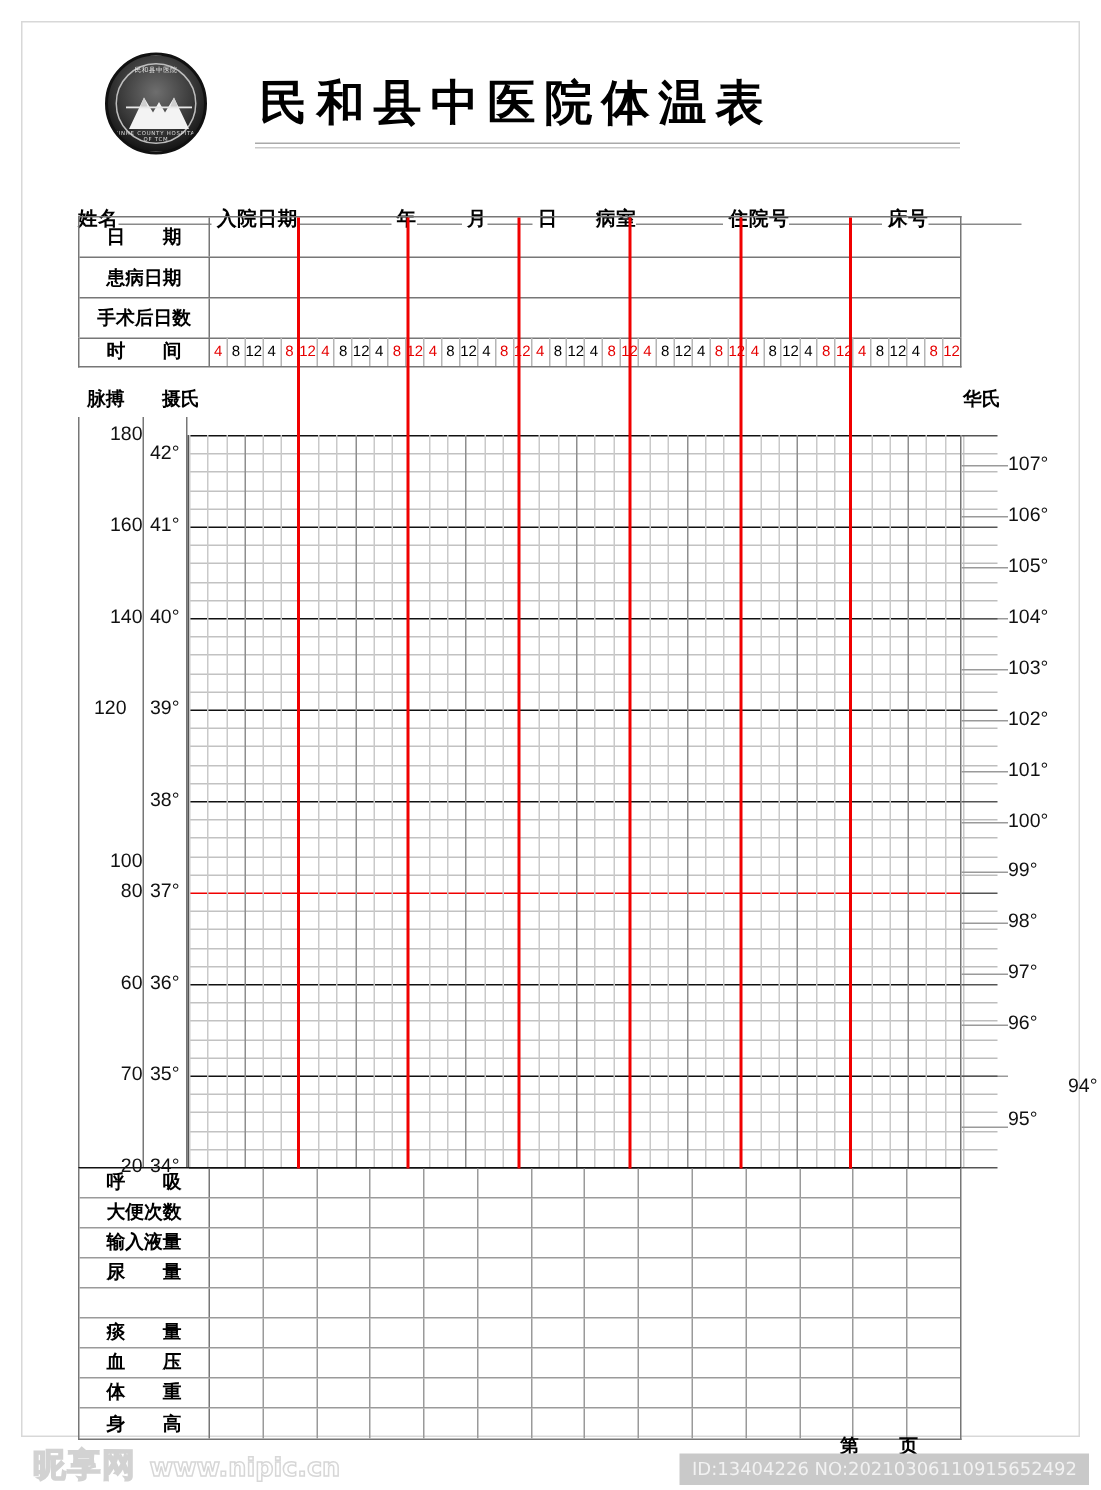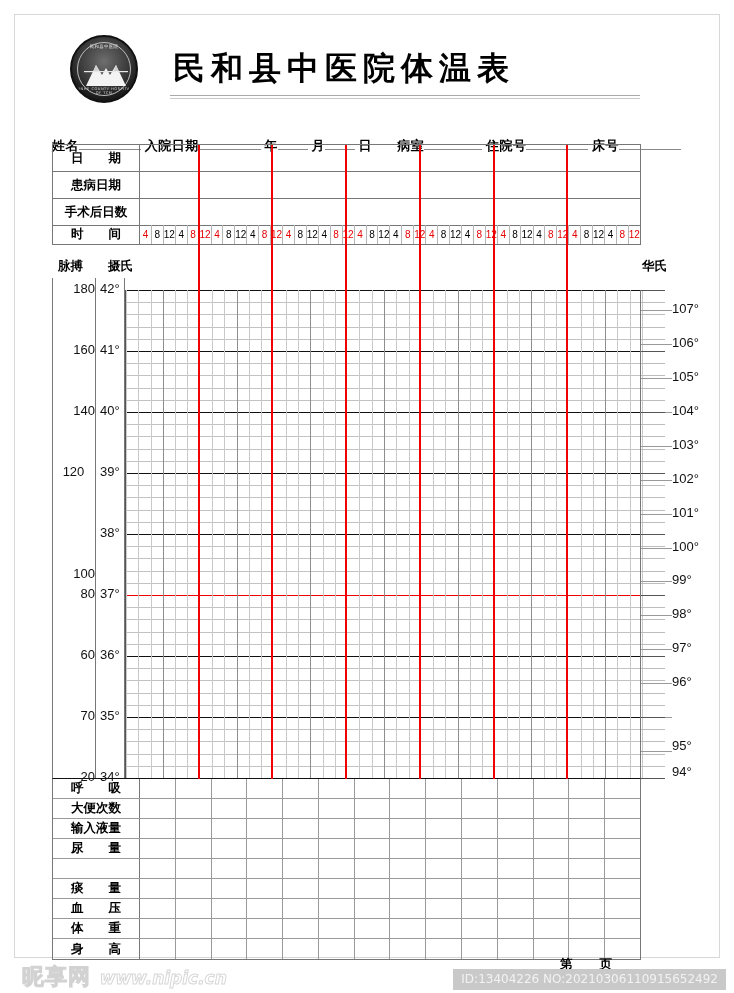--- a/index.html
+++ b/index.html
@@ -309,21 +309,20 @@
     font-weight: bold;
     color: #ffffff;
     -webkit-text-stroke: 1px #d2d2d2;
     letter-spacing: 1px;
     white-space: nowrap;
     font-family: "DejaVu Sans", sans-serif;
   }
   #wm-left .url {
     font-size: 17px;
     letter-spacing: 0;
-    font-style: italic;
     -webkit-text-stroke: 1px #d7d7d7;
   }
   #wm-right {
     position: absolute;
     right: 8px; top: 969px;
     background: #c9c9c9;
     color: #f2f2f2;
     font-size: 12px;
     padding: 3px 8px 4px 8px;
     white-space: nowrap;
@@ -512,21 +511,21 @@
         <div class="vline" style="left: 466.857px;"></div>
         <div class="vline mid" style="left: 479.143px;"></div>
         <div class="vline" style="left: 491.429px;"></div>
         <div class="vline" style="left: 503.714px;"></div>
         <div class="vline" style="left: 516px;"></div>
       </div>
   </div>
 
   <div id="axis-labels">
       <div class="pulse-lab" style="top: 281px; left: 52px; width: 43px; text-align: right;">180</div>
-      <div class="cels-lab" style="top: 281px;">42°</div>
+      <div class="cels-lab" style="top: 294px;">42°</div>
       <div class="pulse-lab" style="top: 342px; left: 52px; width: 43px; text-align: right;">160</div>
       <div class="cels-lab" style="top: 342px;">41°</div>
       <div class="pulse-lab" style="top: 403px; left: 52px; width: 43px; text-align: right;">140</div>
       <div class="cels-lab" style="top: 403px;">40°</div>
       <div class="pulse-lab" style="top: 464px; left: 52px; width: 43px; text-align: center;">120</div>
       <div class="cels-lab" style="top: 464px; text-align: center;">39°</div>
       <div class="pulse-lab" style="top: 525px; left: 52px; width: 43px; text-align: right; margin-top: 41px;">100</div>
       <div class="cels-lab" style="top: 525px;">38°</div>
       <div class="pulse-lab" style="top: 586px; left: 52px; width: 43px; text-align: right;">80</div>
       <div class="cels-lab" style="top: 586px;">37°</div>
@@ -555,21 +554,21 @@
       <div class="fahr-lab" style="top: 572.444px;">99°</div>
       <div class="ftick lab" style="top: 581.444px;"></div>
       <div class="fahr-lab" style="top: 606.333px;">98°</div>
       <div class="ftick lab" style="top: 615.333px;"></div>
       <div class="fahr-lab" style="top: 640.222px;">97°</div>
       <div class="ftick lab" style="top: 649.222px;"></div>
       <div class="fahr-lab" style="top: 674.111px;">96°</div>
       <div class="ftick lab" style="top: 683.111px;"></div>
       <div class="fahr-lab" style="top: 738px;">95°</div>
       <div class="ftick lab" style="top: 717px;"></div>
-      <div class="fahr-lab" style="top: 764px;">94°</div>
+      <div class="fahr-lab" style="top: 716px; margin-left: 40px;">94°</div>
       <div class="ftick lab" style="top: 750.889px;"></div>
       <div class="ftick major" style="top: 290px;"></div>
       <div class="ftick" style="top: 302.2px;"></div>
       <div class="ftick" style="top: 314.4px;"></div>
       <div class="ftick" style="top: 326.6px;"></div>
       <div class="ftick" style="top: 338.8px;"></div>
       <div class="ftick major" style="top: 351px;"></div>
       <div class="ftick" style="top: 363.2px;"></div>
       <div class="ftick" style="top: 375.4px;"></div>
       <div class="ftick" style="top: 387.6px;"></div>

